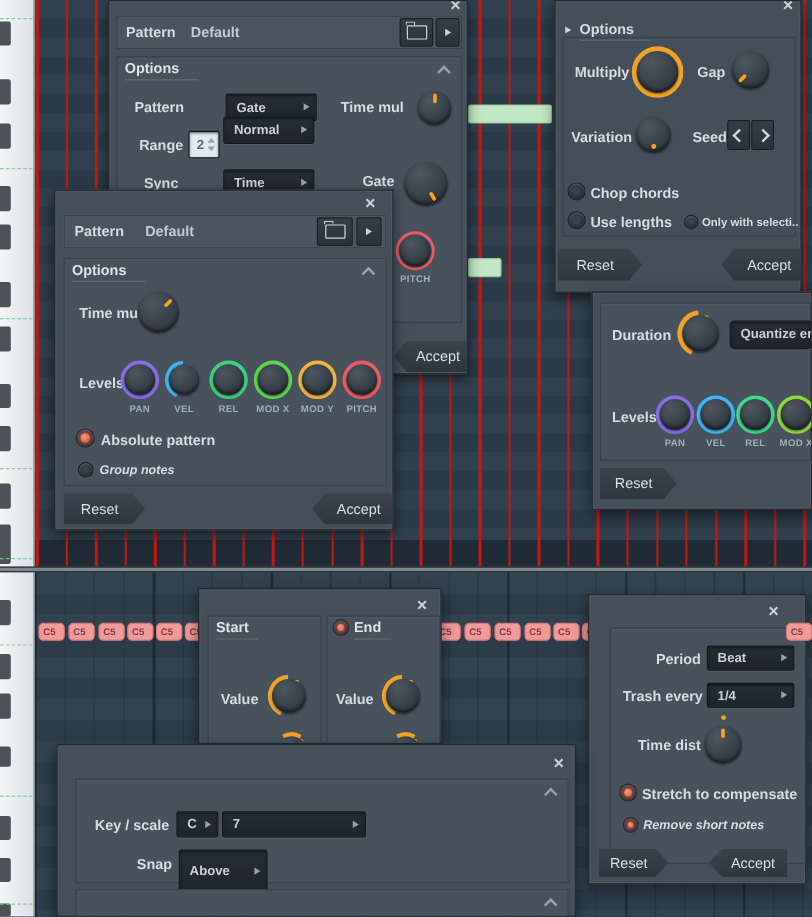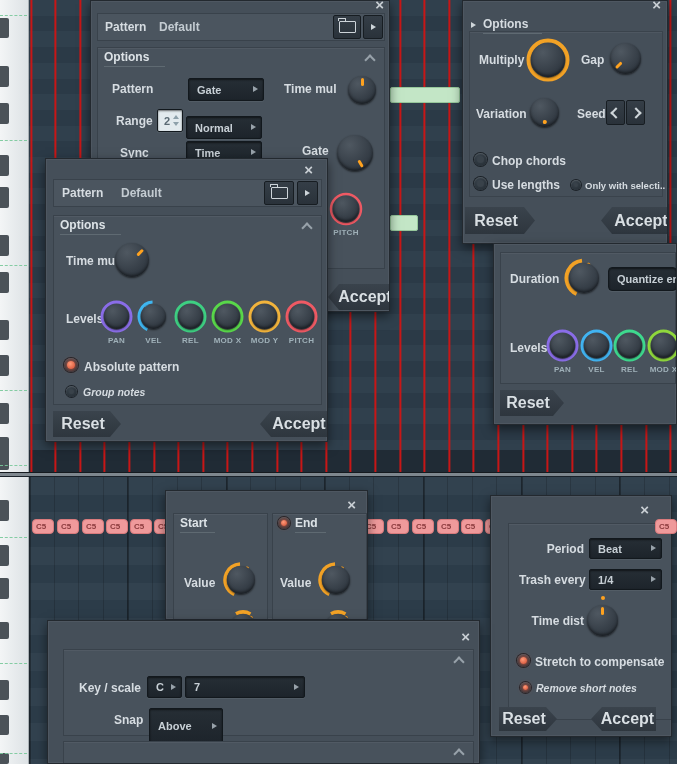--- a/index.html
+++ b/index.html
@@ -49,21 +49,21 @@
   .chev{position:absolute;width:6px;height:6px;border-left:2px solid #98a2aa;border-top:2px solid #98a2aa;
     transform:rotate(45deg);}
   .dd{position:absolute;background:linear-gradient(#262e35,#1d242b);border:1px solid #12181d;
     border-radius:2px;box-sizing:border-box;color:#c8d0d6;font-size:11px;font-weight:bold;
     display:flex;align-items:center;padding:0 8px;box-shadow:0 1px 0 rgba(255,255,255,.06),inset 0 1px 2px rgba(0,0,0,.55);
     white-space:nowrap;overflow:hidden;}
   .tri-r{position:absolute;width:0;height:0;border-left:5px solid #98a2aa;
     border-top:3.5px solid transparent;border-bottom:3.5px solid transparent;}
   .dd .tri-r{right:5px;top:50%;margin-top:-3.5px;position:absolute;}
   .btn{position:absolute;background:linear-gradient(#3a434c,#2e363e);color:#d9dfe3;
-    font-size:16px;font-weight:bold;display:flex;align-items:center;justify-content:center;}
+    font-size:12px;font-weight:normal;display:flex;align-items:center;justify-content:center;}
   .btn.point-r{clip-path:polygon(0 0,calc(100% - 11px) 0,100% 50%,calc(100% - 11px) 100%,0 100%);padding-right:8px;}
   .btn.point-l{clip-path:polygon(0 50%,11px 0,100% 0,100% 100%,11px 100%);padding-left:8px;}
   .sqbtn{position:absolute;background:linear-gradient(#353e47,#2a323a);border:1px solid #171d22;
     border-radius:2px;display:flex;align-items:center;justify-content:center;box-sizing:border-box;}
   .folder{width:15px;height:10px;border:1.5px solid #cdd4d9;border-radius:1px;position:relative;}
   .folder::before{content:"";position:absolute;top:-4px;left:-1.5px;width:6px;height:2px;
     border:1.5px solid #cdd4d9;border-bottom:none;border-radius:1px 1px 0 0;}
   .radio{position:absolute;border-radius:50%;background:radial-gradient(circle at 40% 35%,#39434c,#232b32);
     box-shadow:0 0 0 1px #1b2127,inset 0 1px 1px rgba(255,255,255,.15);}
   .radio::after{content:"";position:absolute;inset:3px;border-radius:50%;background:#39424a;}
@@ -126,21 +126,21 @@
             <i></i>
           </div>
       </div>
 
       <div class="lbl" style="left:18px;top:66px">Range</div>
       <div class="dd" style="left:59px;top:61px;width:26px;height:23px;background:#e2eaee;color:#5a6a74;justify-content:center;padding:0 8px 0 2px">
         <span>2</span>
         <span style="position:absolute;right:3px;top:5px;border-left:3px solid transparent;border-right:3px solid transparent;border-bottom:4px solid #8da0aa"></span>
         <span style="position:absolute;right:3px;bottom:5px;border-left:3px solid transparent;border-right:3px solid transparent;border-top:4px solid #8da0aa"></span>
       </div>
-      <div class="dd" style="left:88px;top:68px;width:76px;height:23px">
+      <div class="dd" style="left:88px;top:49px;width:76px;height:23px">
         <span>Normal</span>
           <span class="tri-r"></span>
       </div>
 
       <div class="lbl" style="left:22px;top:98px">Sync</div>
       <div class="dd" style="left:88px;top:93px;width:76px;height:23px">
         <span>Time</span>
           <span class="tri-r"></span>
       </div>
       <div class="lbl" style="left:204px;top:96px">Gate</div>

